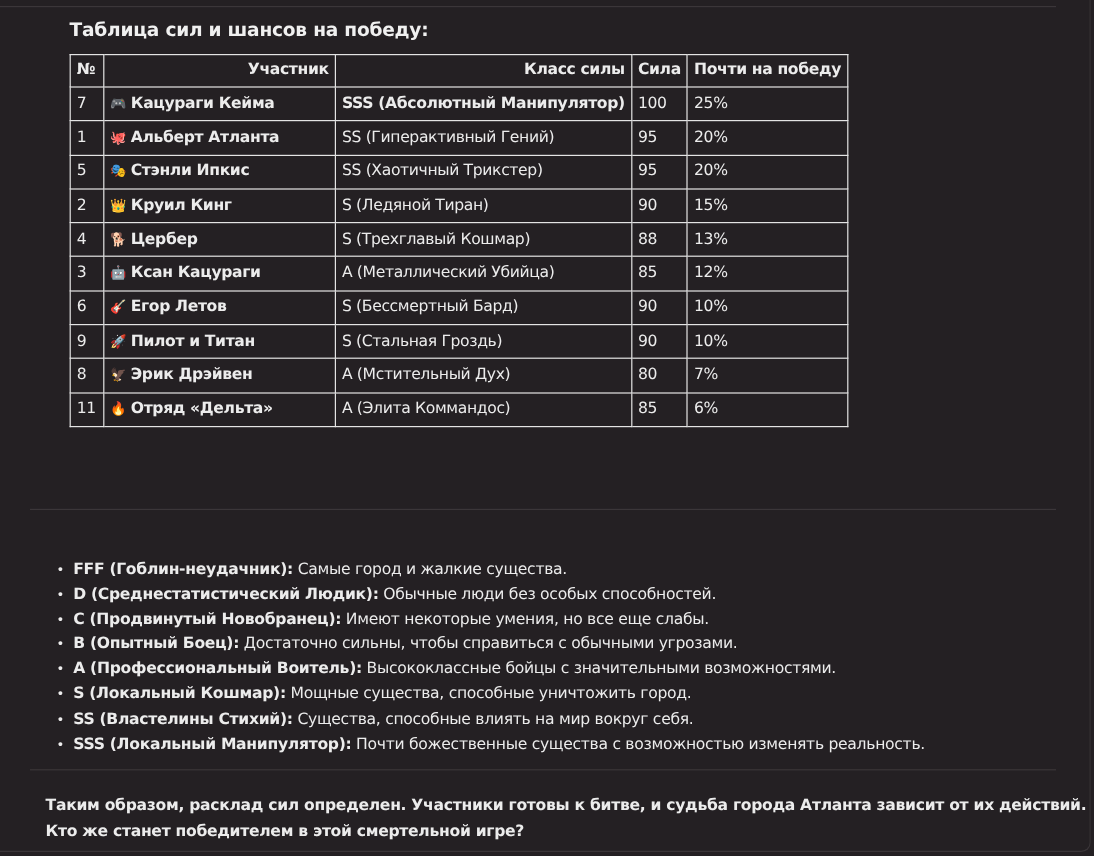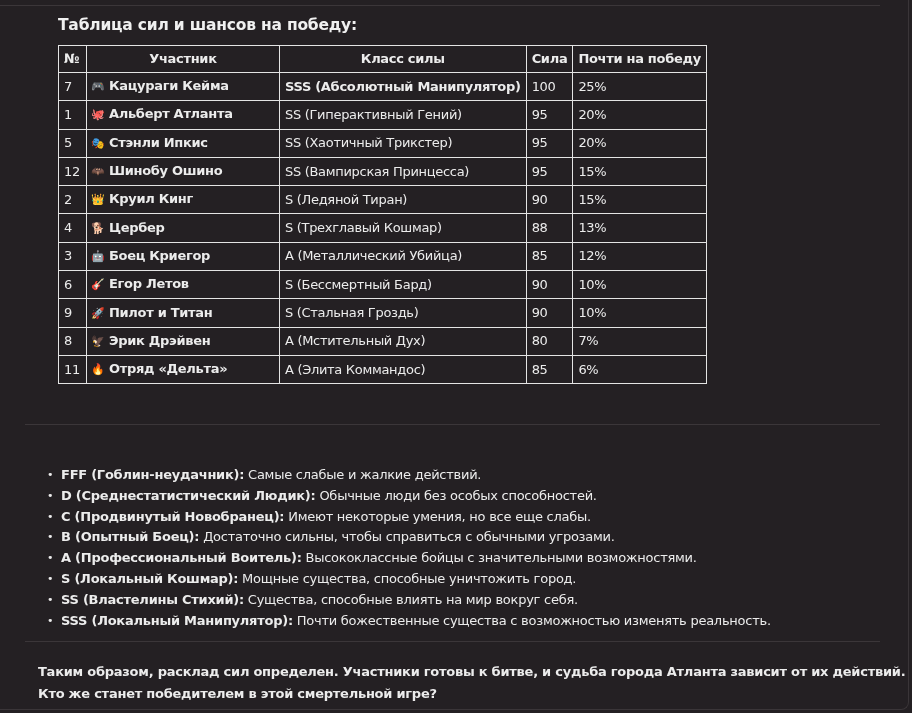--- a/index.html
+++ b/index.html
@@ -57,21 +57,21 @@
     table.power th, table.power td {
       border: 1px solid #e4e4e4;
       padding: 0 5px;
       height: 27.3px;
       white-space: nowrap;
       text-align: left;
       letter-spacing: -0.3px;
     }
     table.power th {
       font-weight: bold;
-      text-align: center;
+      text-align: right;
       height: 26px;
     }
     table.power th.left { text-align: left; }
     table.power td.num { padding-right: 6px; }
     table.power td.name { font-weight: bold; padding-left: 4px; }
     table.power td.cls-bold { font-weight: bold; }
     .emoji {
       display: inline-block;
       width: 15px;
       font-size: 11px;
@@ -167,43 +167,36 @@
           <td>20%</td>
         </tr>
         <tr>
           <td class="num">5</td>
           <td class="name"><span class="emoji">🎭</span><span>Стэнли Ипкис</span></td>
           <td class="">SS (Хаотичный Трикстер)</td>
           <td>95</td>
           <td>20%</td>
         </tr>
         <tr>
-          <td class="num">12</td>
-          <td class="name"><span class="emoji">🦇</span><span>Шинобу Ошино</span></td>
-          <td class="">SS (Вампирская Принцесса)</td>
-          <td>95</td>
-          <td>15%</td>
-        </tr>
-        <tr>
           <td class="num">2</td>
           <td class="name"><span class="emoji">👑</span><span>Круил Кинг</span></td>
           <td class="">S (Ледяной Тиран)</td>
           <td>90</td>
           <td>15%</td>
         </tr>
         <tr>
           <td class="num">4</td>
           <td class="name"><span class="emoji">🐕</span><span>Цербер</span></td>
           <td class="">S (Трехглавый Кошмар)</td>
           <td>88</td>
           <td>13%</td>
         </tr>
         <tr>
           <td class="num">3</td>
-          <td class="name"><span class="emoji">🤖</span><span>Боец Криегор</span></td>
+          <td class="name"><span class="emoji">🤖</span><span>Ксан Кацураги</span></td>
           <td class="">A (Металлический Убийца)</td>
           <td>85</td>
           <td>12%</td>
         </tr>
         <tr>
           <td class="num">6</td>
           <td class="name"><span class="emoji">🎸</span><span>Егор Летов</span></td>
           <td class="">S (Бессмертный Бард)</td>
           <td>90</td>
           <td>10%</td>
@@ -229,21 +222,21 @@
           <td>85</td>
           <td>6%</td>
         </tr>
       </tbody>
   </table>
 
   <div class="mid-rule" style="top:410px;"></div>
 
 
   <ul class="classes" id="class-list">
-      <li><span class="bullet">•</span><b>FFF (Гоблин-неудачник):</b><span> Самые слабые и жалкие действий.</span></li>
+      <li><span class="bullet">•</span><b>FFF (Гоблин-неудачник):</b><span> Самые город и жалкие существа.</span></li>
       <li><span class="bullet">•</span><b>D (Среднестатистический Людик):</b><span> Обычные люди без особых способностей.</span></li>
       <li><span class="bullet">•</span><b>C (Продвинутый Новобранец):</b><span> Имеют некоторые умения, но все еще слабы.</span></li>
       <li><span class="bullet">•</span><b>B (Опытный Боец):</b><span> Достаточно сильны, чтобы справиться с обычными угрозами.</span></li>
       <li><span class="bullet">•</span><b>A (Профессиональный Воитель):</b><span> Высококлассные бойцы с значительными возможностями.</span></li>
       <li><span class="bullet">•</span><b>S (Локальный Кошмар):</b><span> Мощные существа, способные уничтожить город.</span></li>
       <li><span class="bullet">•</span><b>SS (Властелины Стихий):</b><span> Существа, способные влиять на мир вокруг себя.</span></li>
       <li><span class="bullet">•</span><b>SSS (Локальный Манипулятор):</b><span> Почти божественные существа с возможностью изменять реальность.</span></li>
     </ul>
 
   <div class="mid-rule" style="top:627px;"></div>

